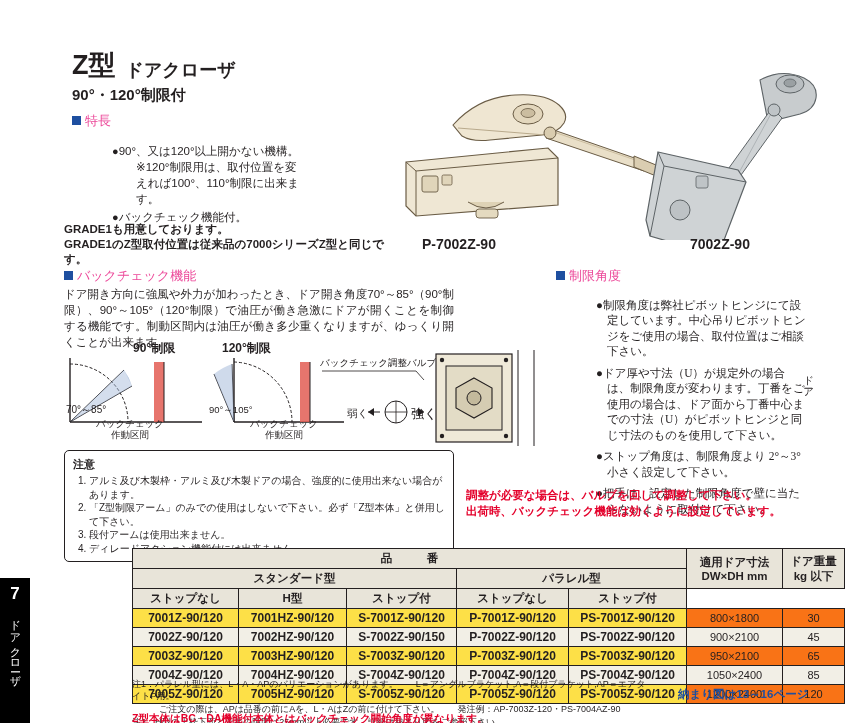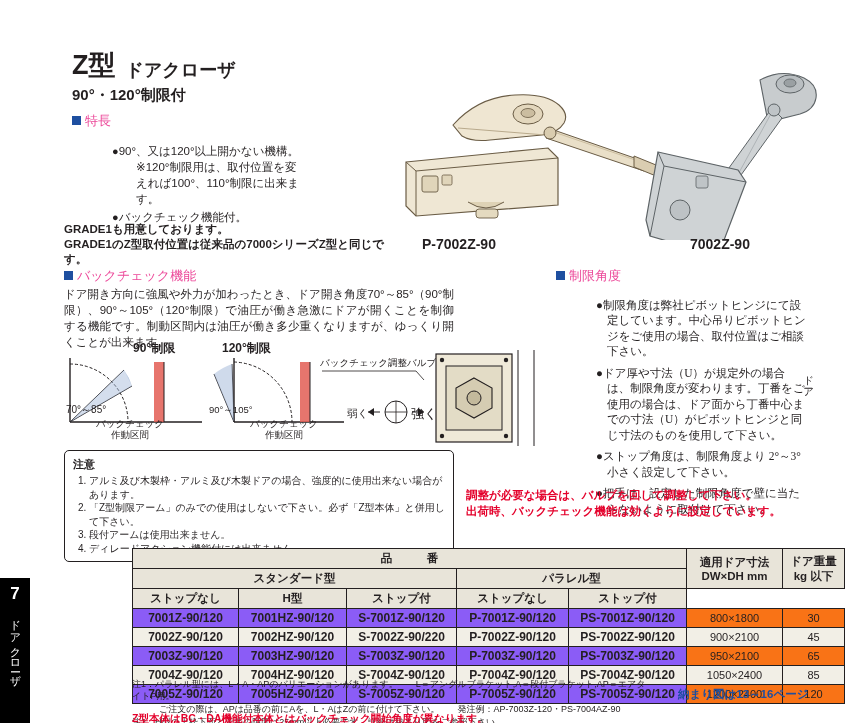--- a/index.html
+++ b/index.html
@@ -87,21 +87,21 @@
   
   .red-note { position:absolute; left:466px; top:487px; width:372px; font-size:11.5px; line-height:16px; color:#e4002b; font-weight:bold; }
 
   
   table.spec { position:absolute; left:132px; top:548px; border-collapse:collapse; font-size:11.5px; }
   table.spec th, table.spec td {
     border:1px solid #231f20; text-align:center; padding:2px 2px;
     background:#e8e4d9;
   }
   table.spec th { font-weight:bold; }
-  table.spec td.model { font-weight:bold; font-size:12px; background:#8b5cf6; }
+  table.spec td.model { font-weight:bold; font-size:12px; background:#fde047; }
   table.spec td.dim { background:#f97316; font-size:11px; }
   table.spec tr.alt td.model, table.spec tr.alt td.dim { background:#f2efe6; }
 
   
   .footnotes { position:absolute; left:132px; top:678px; width:520px; font-size:9px; line-height:12px; }
   .footnotes div { margin-bottom:1px; }
   .red-foot { position:absolute; left:132px; top:712px; font-size:10.5px; color:#e4002b; font-weight:bold; }
   .blue-foot { position:absolute; left:678px; top:687px; font-size:11.5px; color:#1e4fa0; font-weight:bold; }
 
   svg { display:block; }
@@ -302,21 +302,21 @@
         <td class="model">7001HZ-90/120</td>
         <td class="model">S-7001Z-90/120</td>
         <td class="model">P-7001Z-90/120</td>
         <td class="model">PS-7001Z-90/120</td>
         <td class="dim">800×1800</td>
         <td class="dim">30</td>
       </tr>
       <tr class="alt">
         <td class="model">7002Z-90/120</td>
         <td class="model">7002HZ-90/120</td>
-        <td class="model">S-7002Z-90/220</td>
+        <td class="model">S-7002Z-90/150</td>
         <td class="model">P-7002Z-90/120</td>
         <td class="model">PS-7002Z-90/120</td>
         <td class="dim">900×2100</td>
         <td class="dim">45</td>
       </tr>
       <tr>
         <td class="model">7003Z-90/120</td>
         <td class="model">7003HZ-90/120</td>
         <td class="model">S-7003Z-90/120</td>
         <td class="model">P-7003Z-90/120</td>

